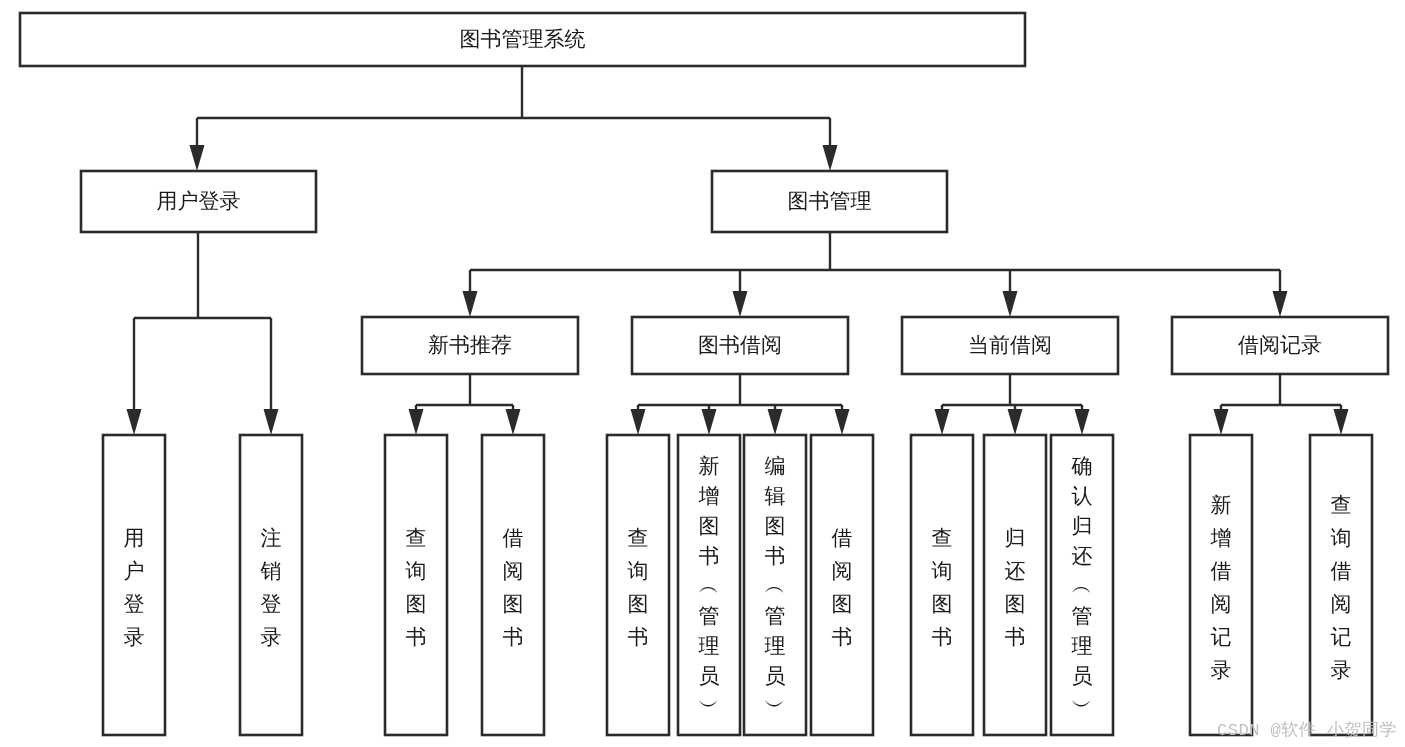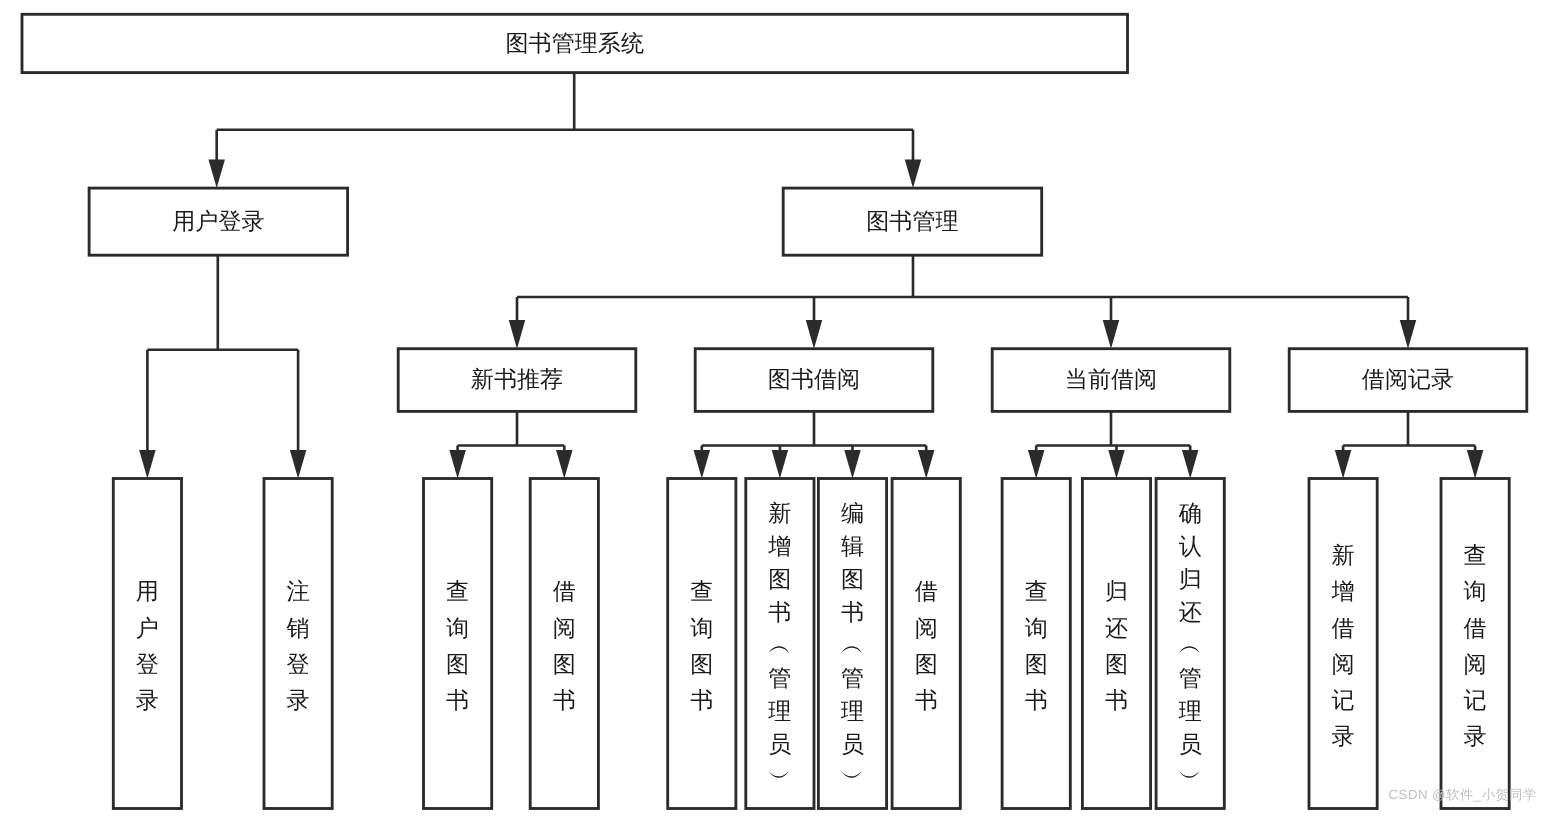--- a/index.html
+++ b/index.html
@@ -52,23 +52,23 @@
   }
   .node-label-v {
     font-family: "Liberation Sans", "DejaVu Sans", sans-serif;
     font-size: 21px;
     fill: #1a1a1a;
     text-anchor: middle;
   }
   .watermark-text {
     position: absolute;
     right: 8px;
-    bottom: 16px;
-    font-family: Liberation Sans, sans-serif;
-    font-size: 12px;
+    bottom: 6px;
+    font-family: Liberation Mono, monospace;
+    font-size: 17px;
     color: #bfbfbf;
     letter-spacing: 0.5px;
     white-space: nowrap;
     user-select: none;
   }
 </style>
 </head>
 <body>
 
 <div id="diagram-root">

